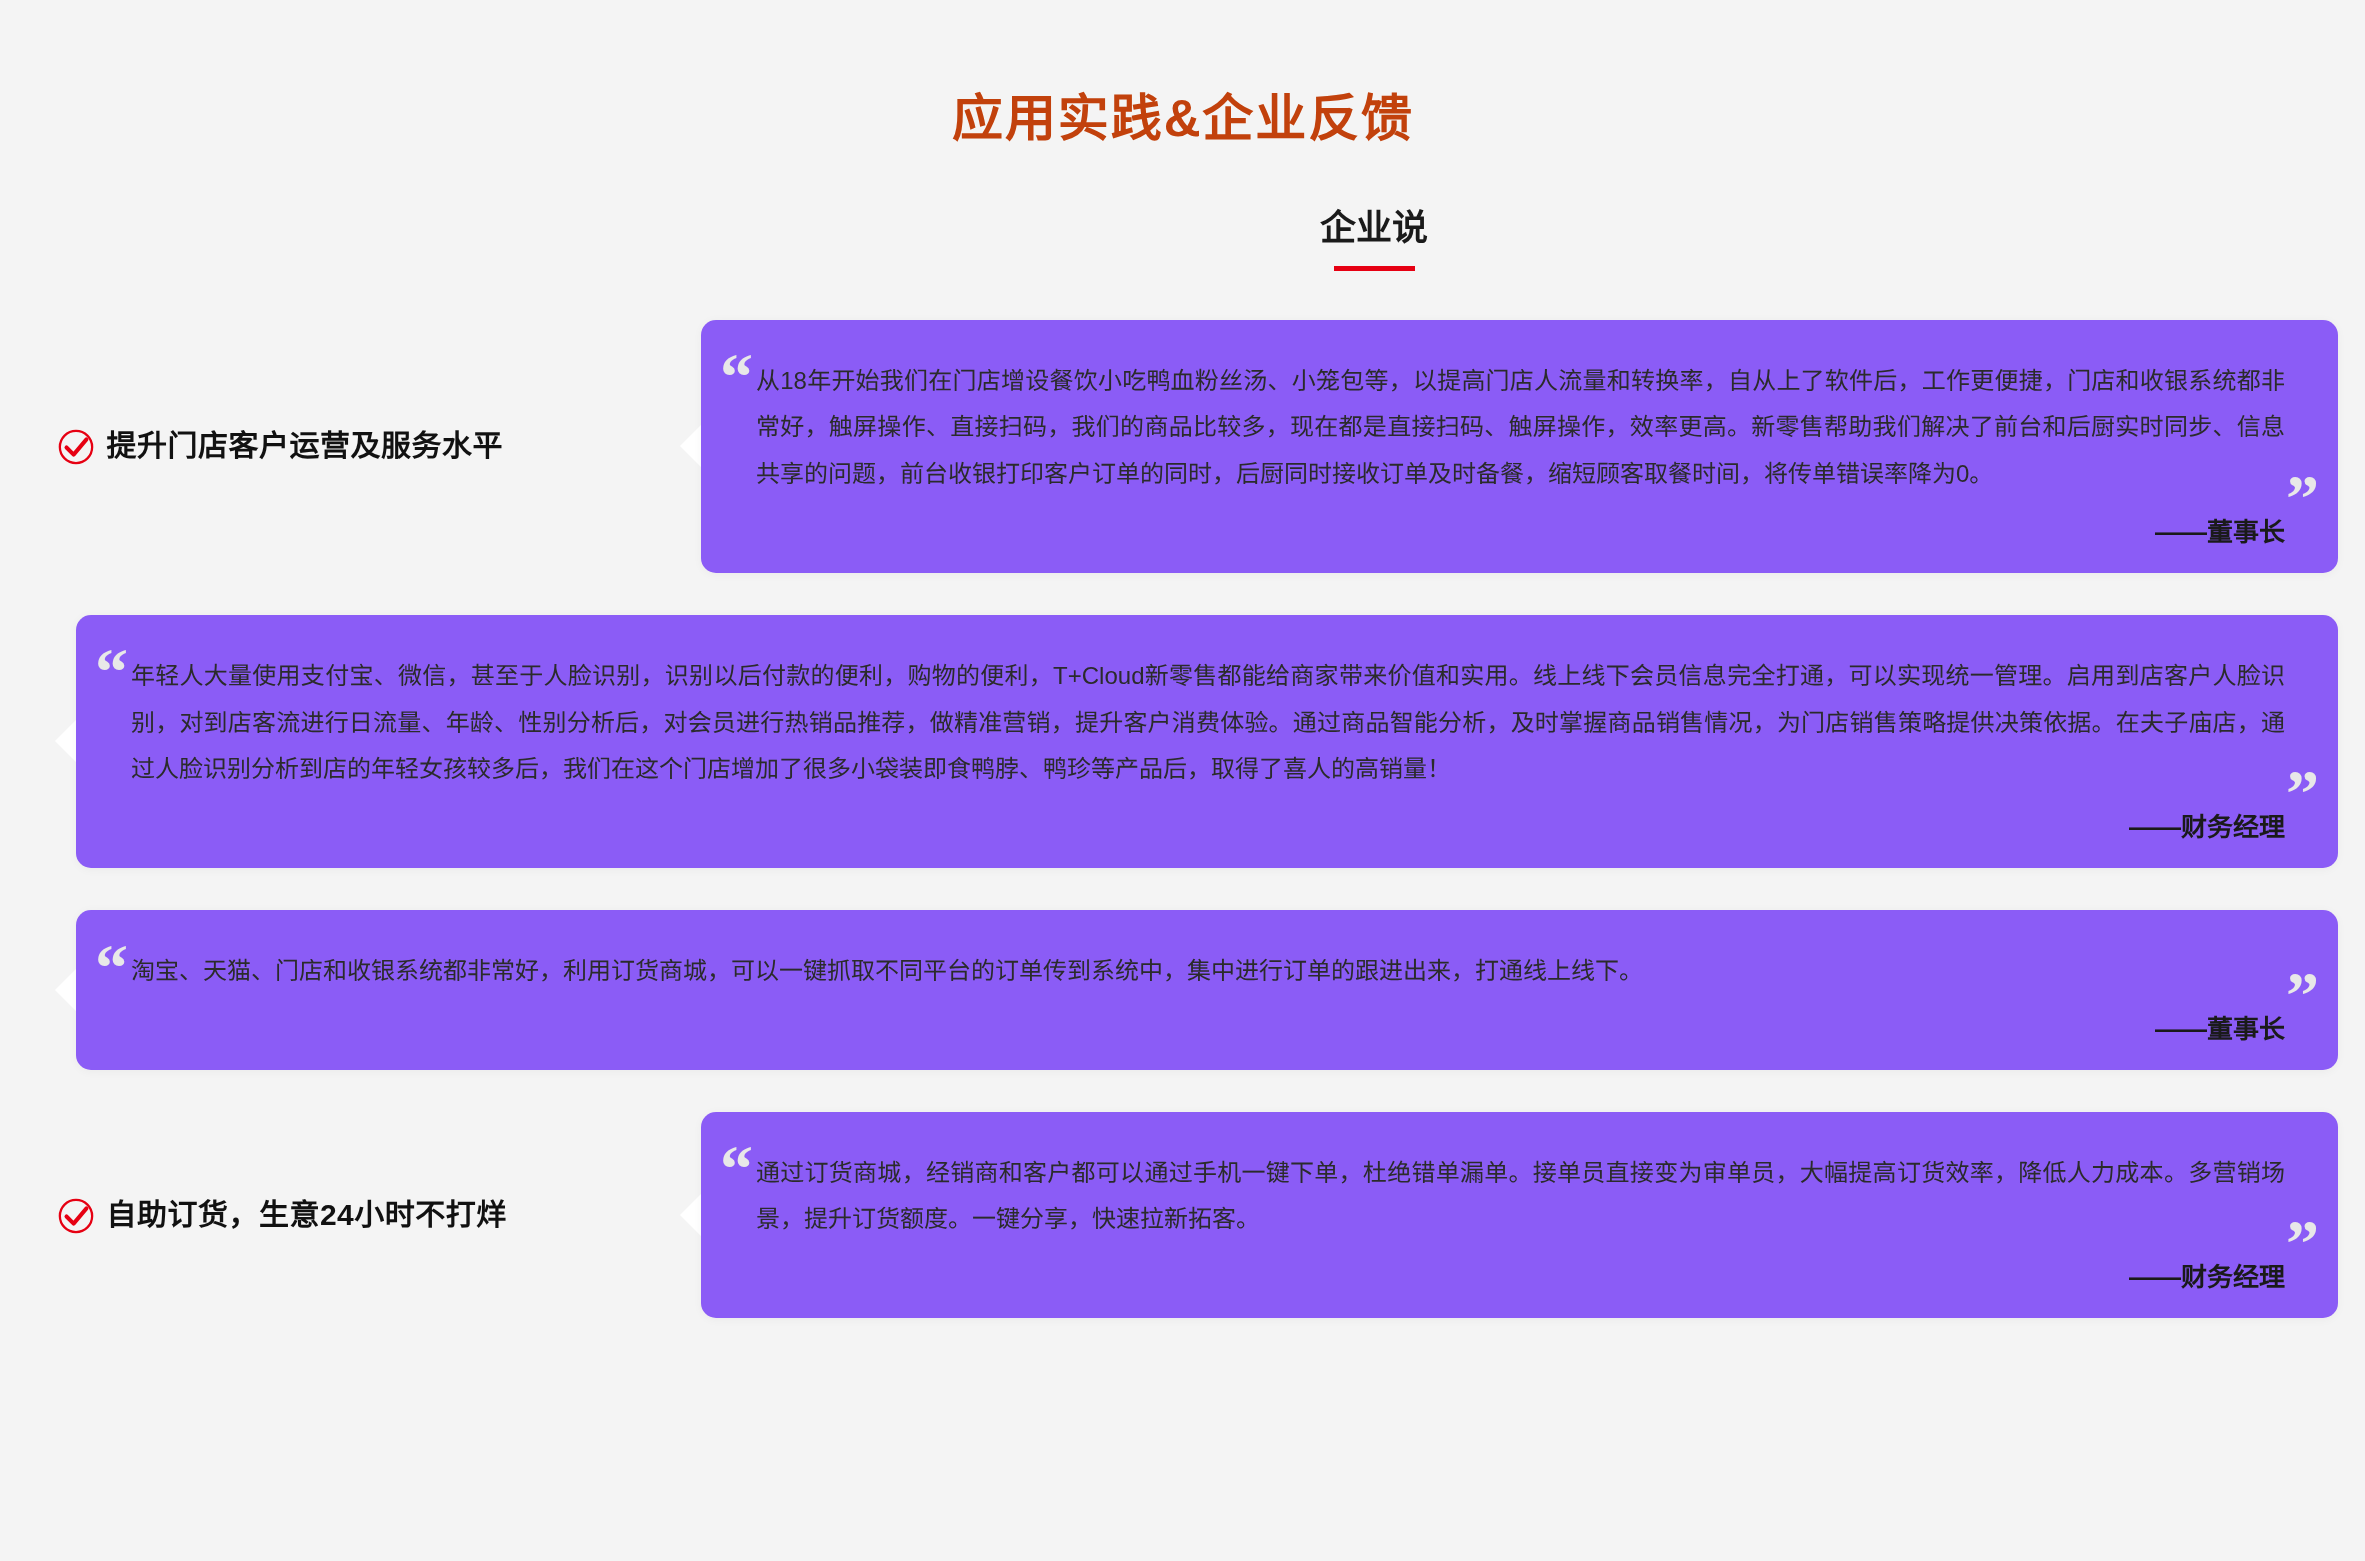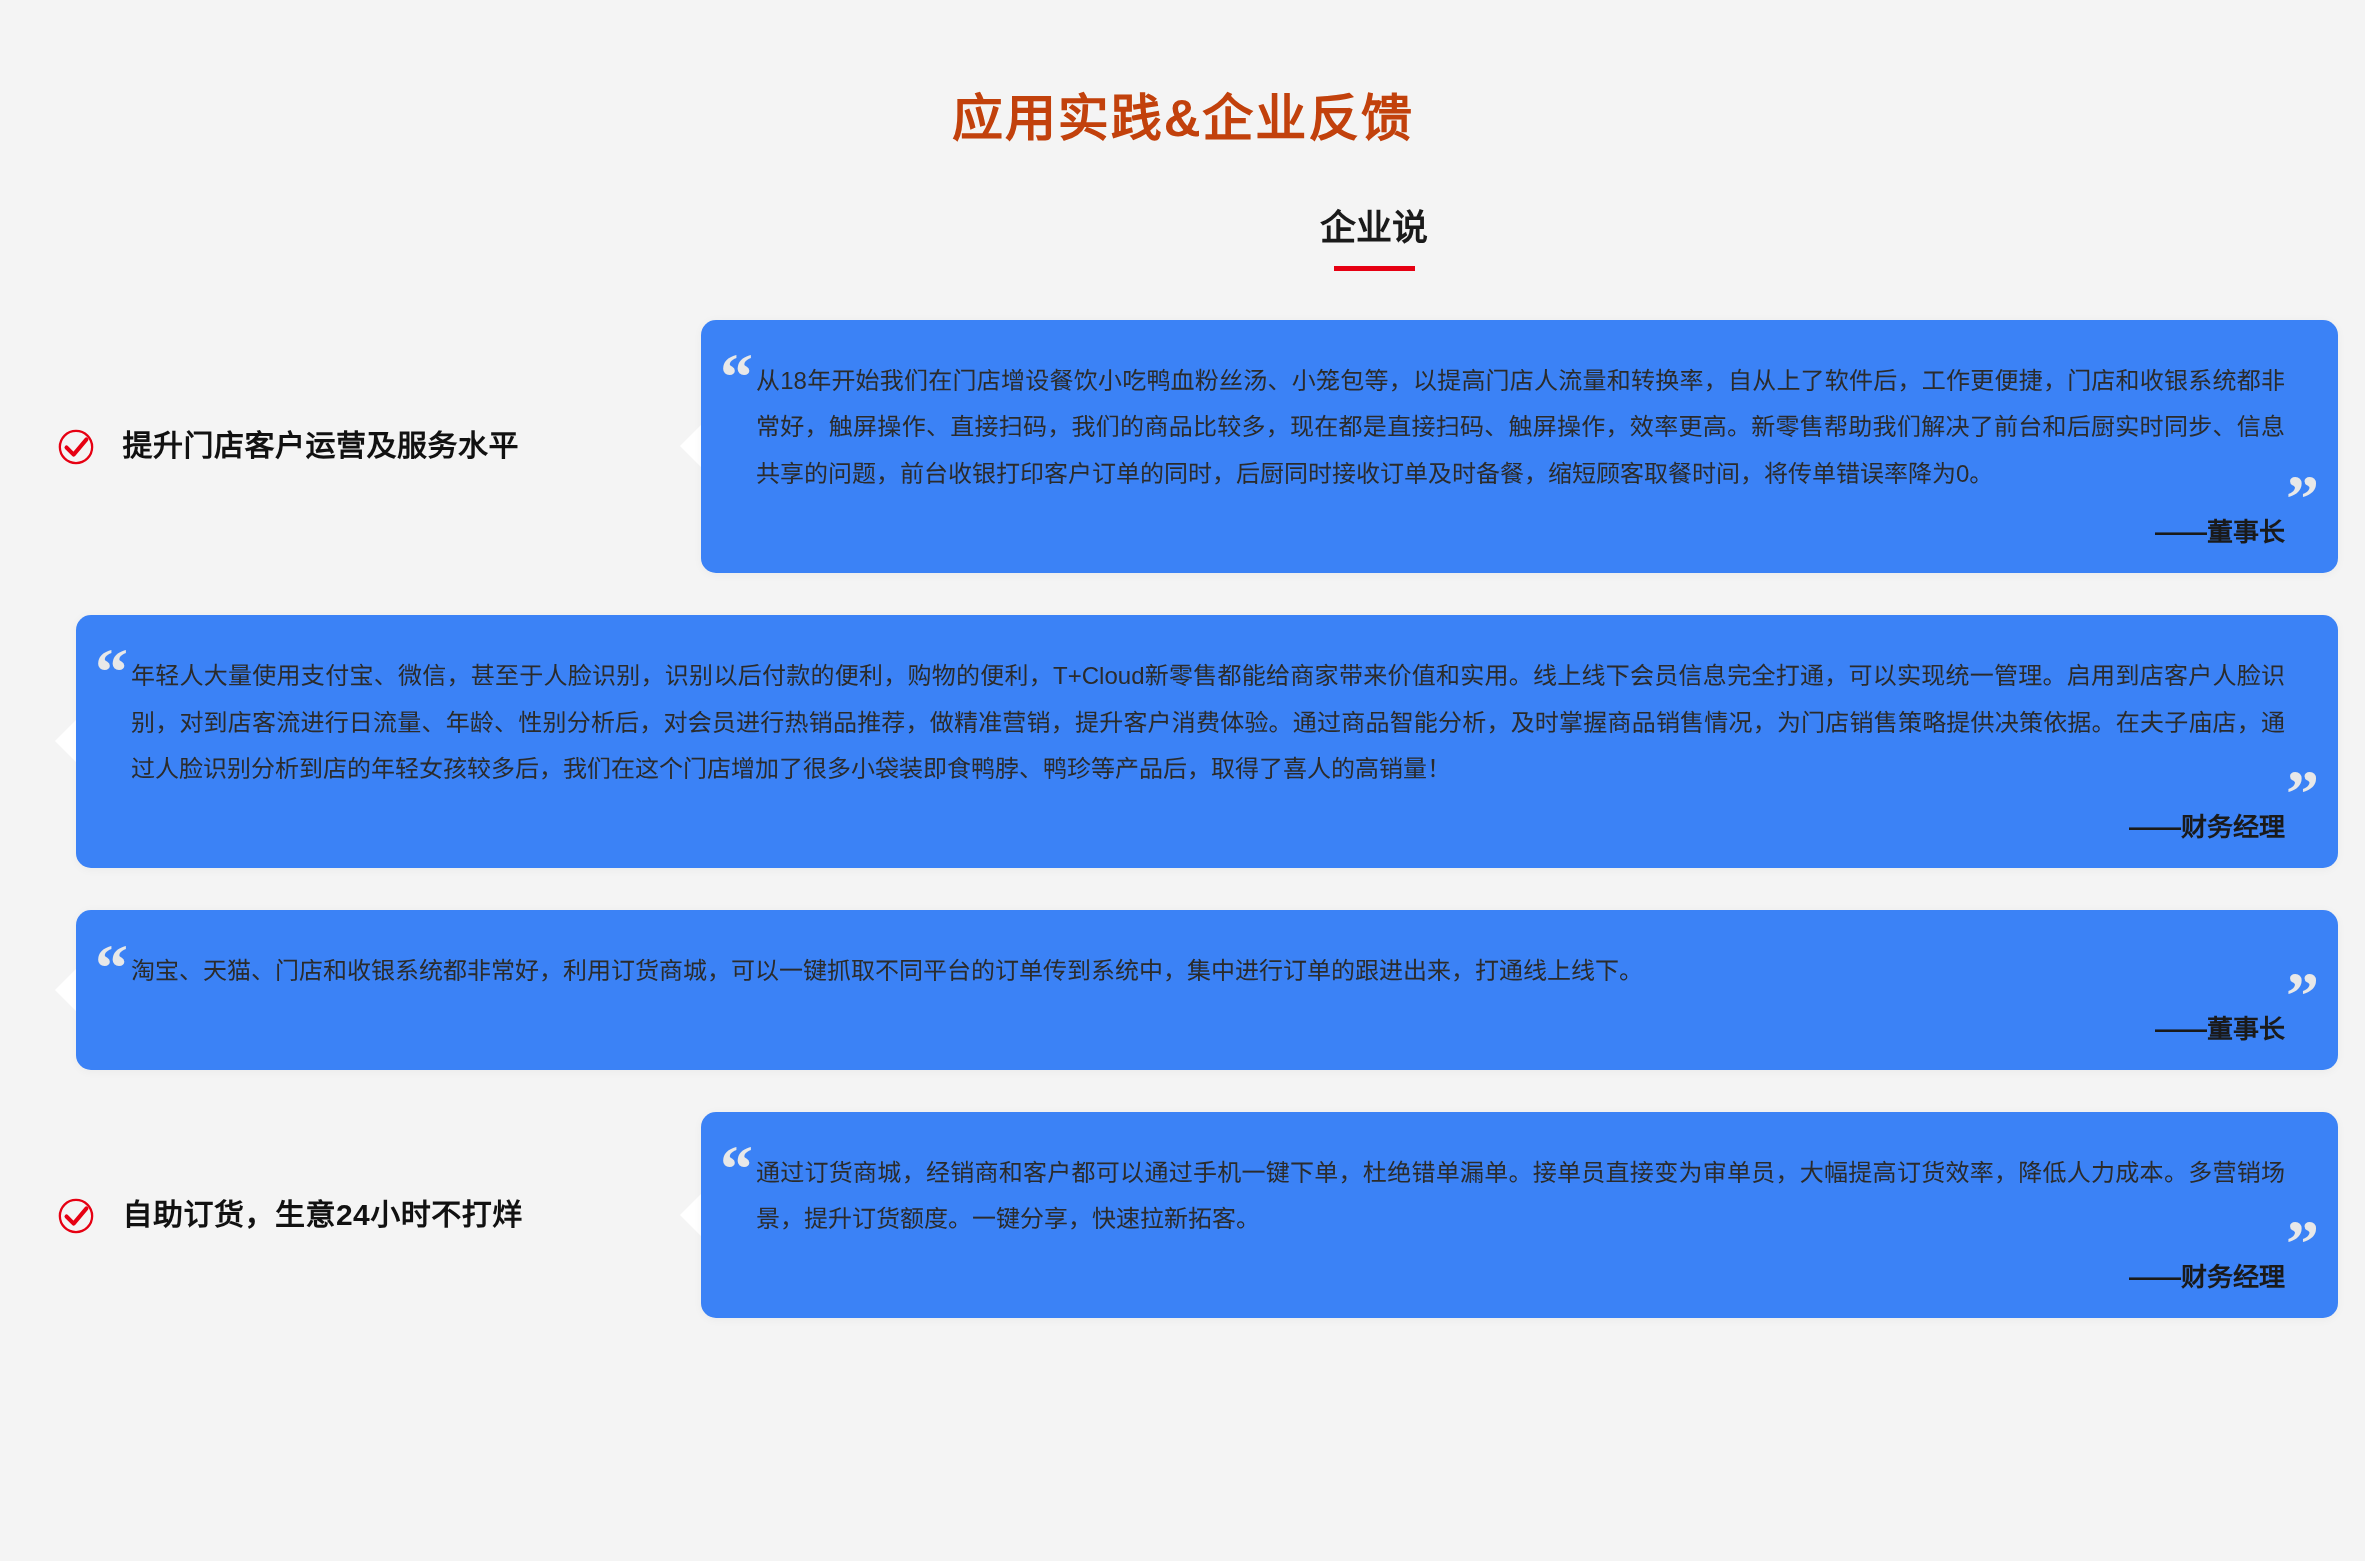--- a/index.html
+++ b/index.html
@@ -68,21 +68,20 @@
     margin-bottom: 42px;
     padding-left: 57px;
     box-sizing: border-box;
   }
   .left-col {
     width: 625px;
     flex: 0 0 625px;
     display: flex;
     align-items: flex-start;
     box-sizing: border-box;
-    gap: 16px;
   }
   .check-icon {
     flex: 0 0 auto;
     width: 38px;
     height: 38px;
     margin-right: 11.4px;
     margin-top: 3.8px;
     display: inline-block;
   }
   .point-text {
@@ -94,21 +93,21 @@
   }
   
   .card-wrap {
     position: relative;
     flex: 1 1 auto;
     margin-left: 19px;
     margin-right: 28px;
   }
   .card {
     position: relative;
-    background: #3b82f6;
+    background: #8b5cf6;
     border-radius: 15px;
     padding: 38px 53px 24.6px 55px;
     box-sizing: border-box;
     box-shadow: 0 1.9px 9.5px rgba(0,0,0,0.04);
   }
   
   .card-arrow {
     position: absolute;
     left: -21px;
     top: 50%;

